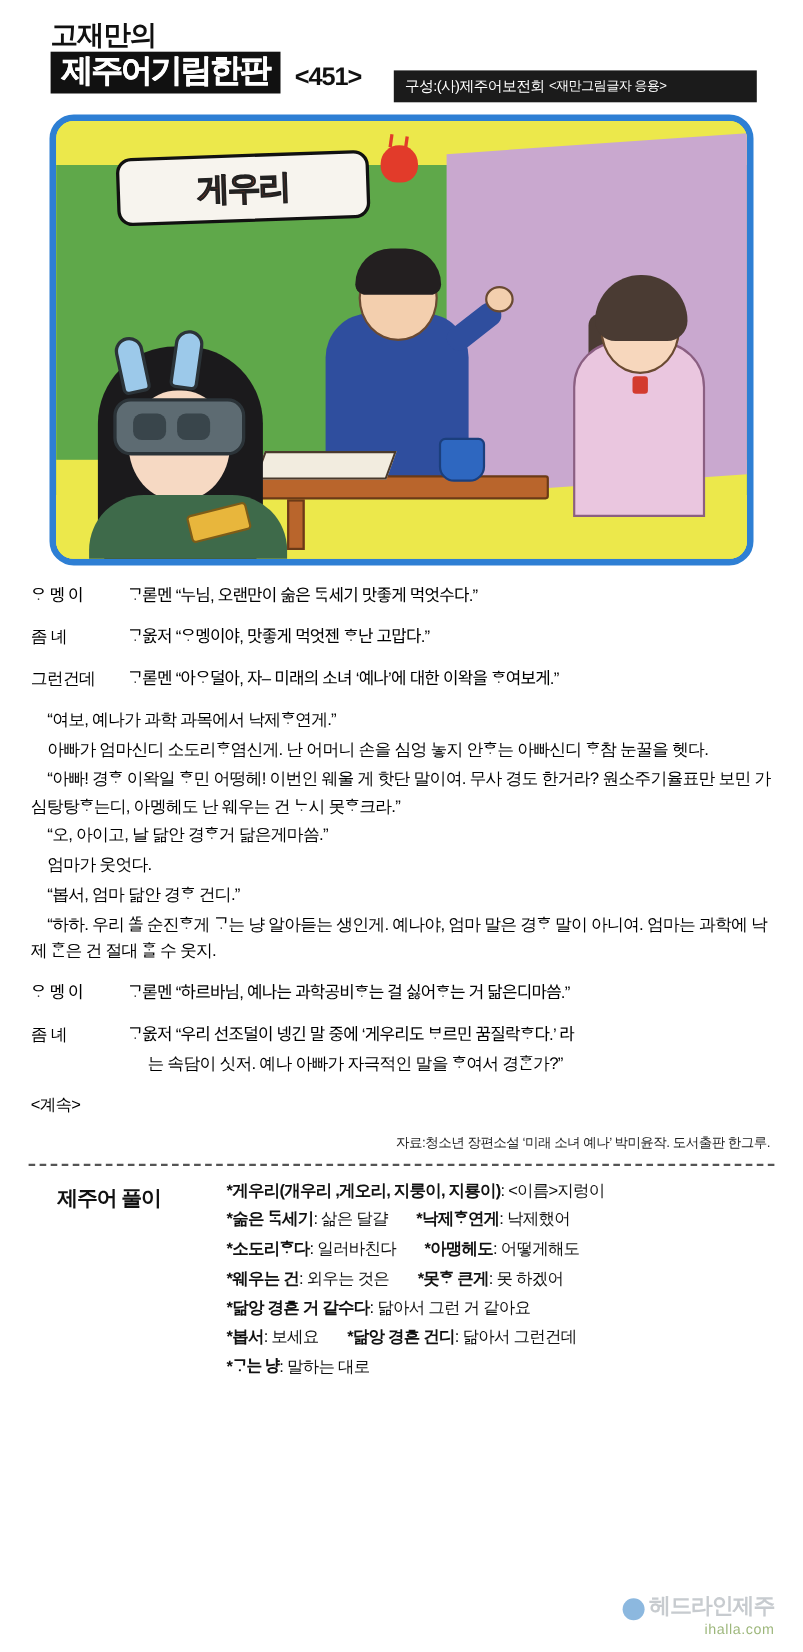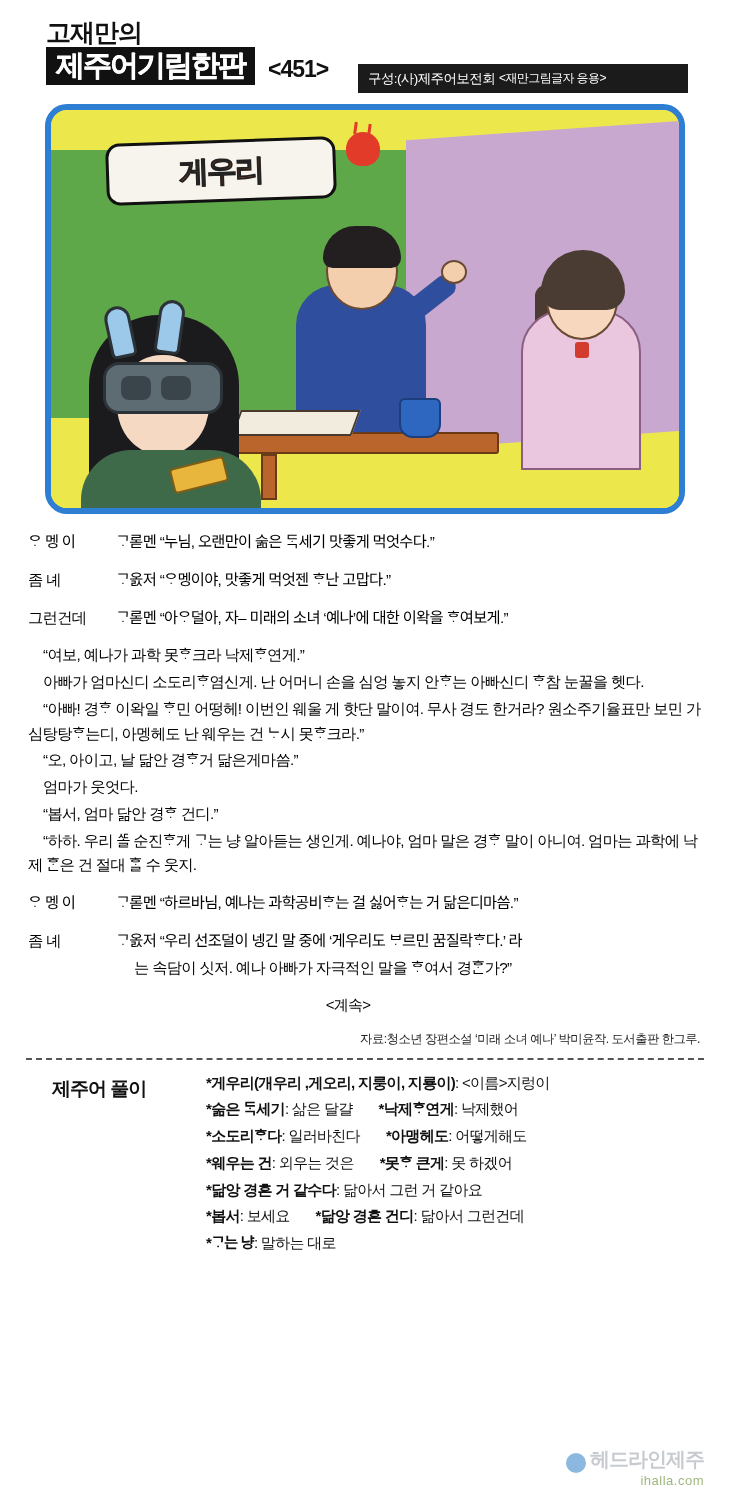--- a/index.html
+++ b/index.html
@@ -295,21 +295,21 @@
   .story p.tight { margin: 0 0 2px 0; }
   .story .indent { text-indent: 15px; }
   .story .hang2 {
     padding-left: 106px;
   }
   .speaker {
     display: inline-block;
     min-width: 88px;
   }
   .cont {
-    text-align: center;
+    text-align: left;
     padding-right: 34px;
     margin: 6px 0 2px 0;
     font-size: 15px;
   }
   .source {
     text-align: right;
     padding-right: 30px;
     font-size: 12.3px;
     color: #222;
     letter-spacing: -0.5px;
@@ -430,21 +430,21 @@
   <p>
     <span class="speaker">ᄋᆞ 멩 이</span><span>ᄀᆞ롣멘 “누님, 오랜만이 숢은 ᄃᆞᆨ세기 맛좋게 먹엇수다.”</span>
   </p>
   <p>
     <span class="speaker">좀 녜</span><span>ᄀᆞ옰저 “ᄋᆞ멩이야, 맛좋게 먹엇젠 ᄒᆞ난 고맙다.”</span>
   </p>
   <p>
     <span class="speaker">그런건데</span><span>ᄀᆞ롣멘 “아ᄋᆞ덜아, 자– 미래의 소녀 ‘예나’에 대한 이왁을 ᄒᆞ여보게.”</span>
   </p>
 
-  <p class="tight indent">“여보, 예나가 과학 못ᄒᆞ크라 낙제ᄒᆞ연게.”</p>
+  <p class="tight indent">“여보, 예나가 과학 과목에서 낙제ᄒᆞ연게.”</p>
   <p class="tight indent">아빠가 엄마신디 소도리ᄒᆞ염신게. 난 어머니 손을 심엉 놓지 안ᄒᆞ는 아빠신디 ᄒᆞ참 눈꿀을 헷다.</p>
   <p class="tight indent">“아빠! 경ᄒᆞ 이왁일 ᄒᆞ민 어떵헤! 이번인 웨울 게 핫단 말이여. 무사 경도 한거라? 원소주기율표만 보민 가심탕탕ᄒᆞ는디, 아멩헤도 난 웨우는 건 ᄂᆞ시 못ᄒᆞ크라.”</p>
   <p class="tight indent">“오, 아이고, 날 닮안 경ᄒᆞ거 닮은게마씀.”</p>
   <p class="tight indent">엄마가 웃엇다.</p>
   <p class="tight indent">“봅서, 엄마 닮안 경ᄒᆞ 건디.”</p>
   <p class="indent">“하하. 우리 ᄯᅩᆯ 순진ᄒᆞ게 ᄀᆞ는 냥 알아듣는 생인게. 예나야, 엄마 말은 경ᄒᆞ 말이 아니여. 엄마는 과학에 낙제 ᄒᆞᆫ은 건 절대 ᄒᆞᆯ 수 웃지.</p>
 
   <p>
     <span class="speaker">ᄋᆞ 멩 이</span><span>ᄀᆞ롣멘 “하르바님, 예나는 과학공비ᄒᆞ는 걸 싫어ᄒᆞ는 거 닮은디마씀.”</span>
   </p>

